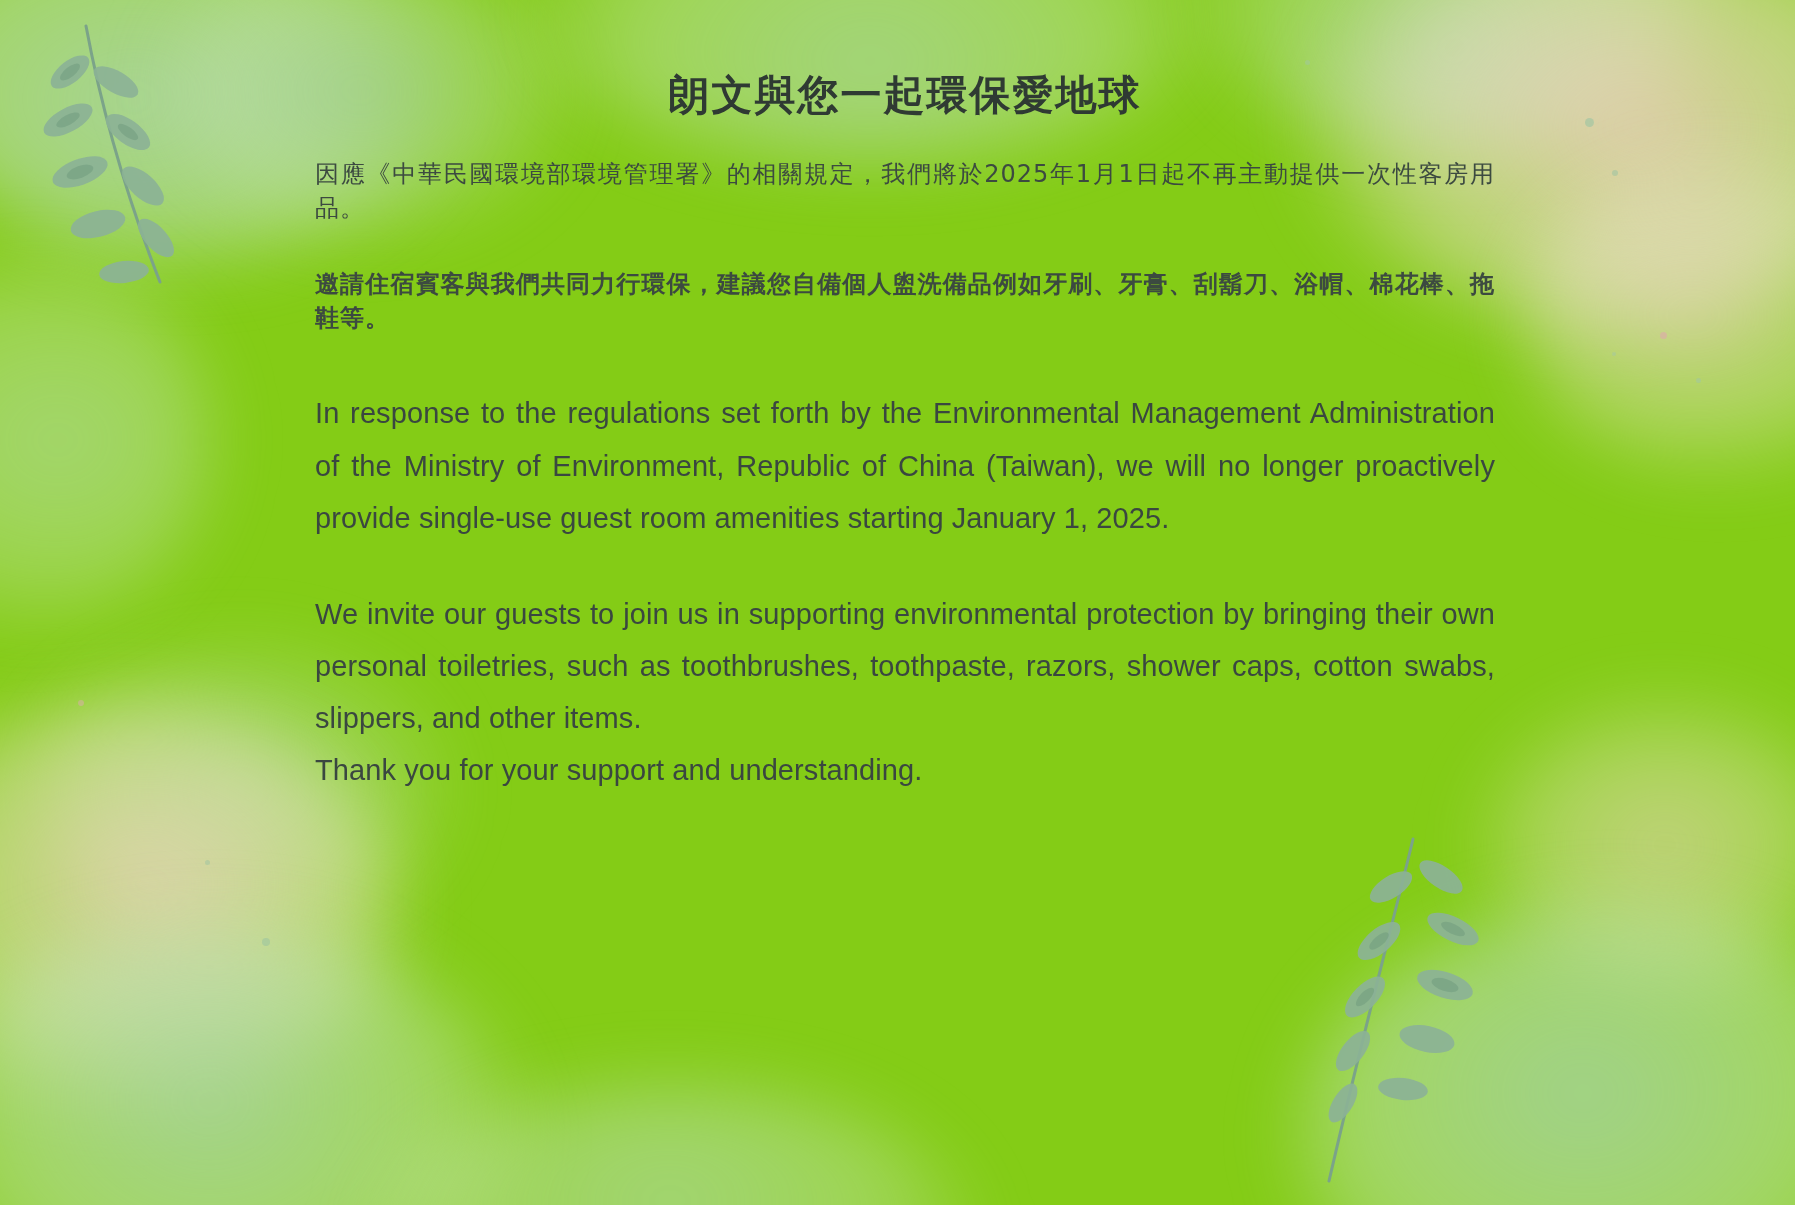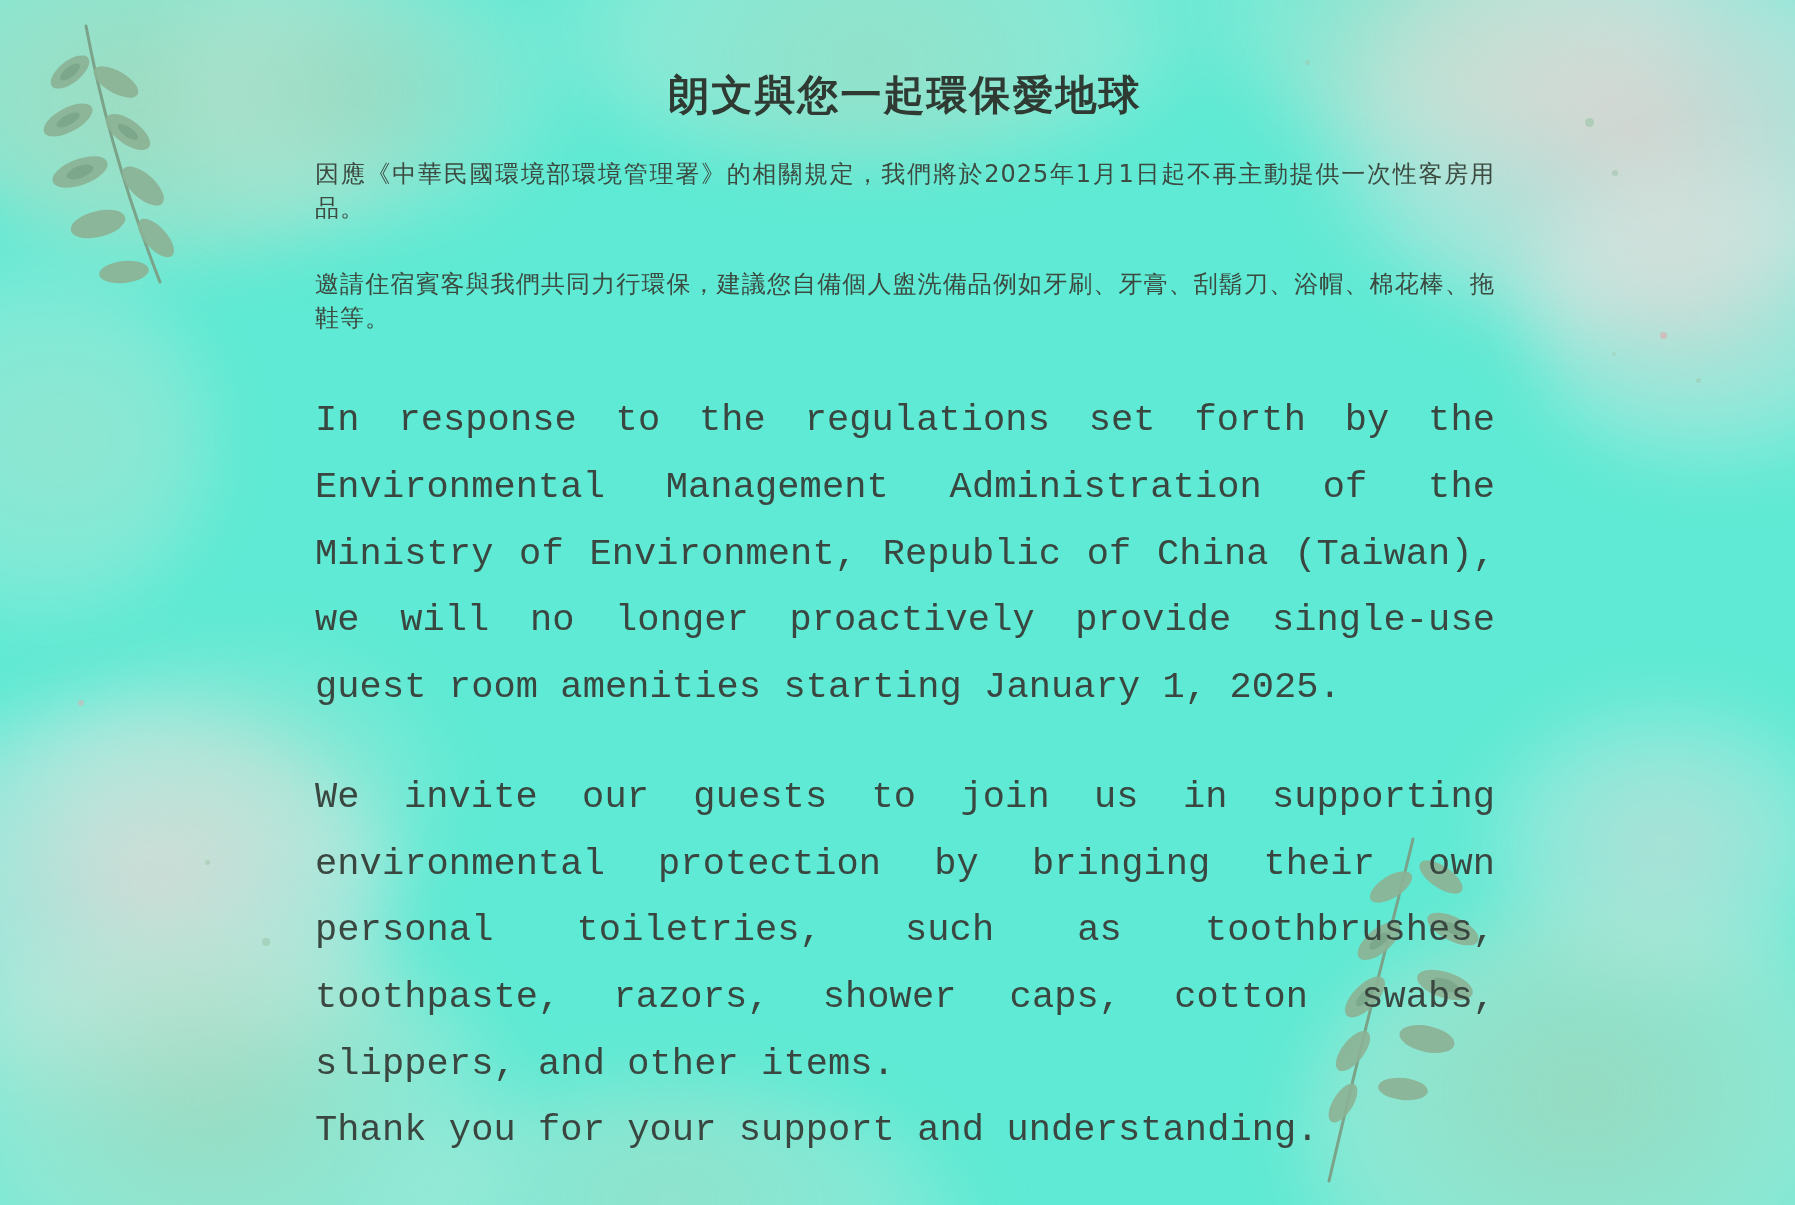--- a/index.html
+++ b/index.html
@@ -11,21 +11,21 @@
     height: 1205px;
     background: #ffffff;
     font-family: "Liberation Sans", sans-serif;
     overflow: hidden;
   }
 
   .page {
     position: relative;
     width: 1795px;
     height: 1205px;
-    background: #5eead4;
+    background: #84cc16;
     overflow: hidden;
   }
 
   
   .wash {
     position: absolute;
     border-radius: 50%;
     filter: blur(34px);
     pointer-events: none;
   }
@@ -138,24 +138,25 @@
     font-family: "DejaVu Sans", sans-serif;
     font-size: 24px;
     line-height: 1.42;
     color: #3c4a40;
     letter-spacing: 1px;
     text-align: justify;
     margin: 0 0 42px 0;
   }
   .zh-block.second {
     margin-bottom: 52px;
+    font-weight: bold;
   }
   .en-block {
-    font-family: Liberation Mono, monospace;
-    font-size: 37px;
+    font-family: Liberation Sans, sans-serif;
+    font-size: 29px;
     line-height: 1.8;
     color: #3a4740;
     text-align: justify;
     letter-spacing: 0.1px;
     margin: 0 0 44px 0;
   }
   .en-block .last-line {
     text-align: right;
   }
   .en-block.justify-all {

